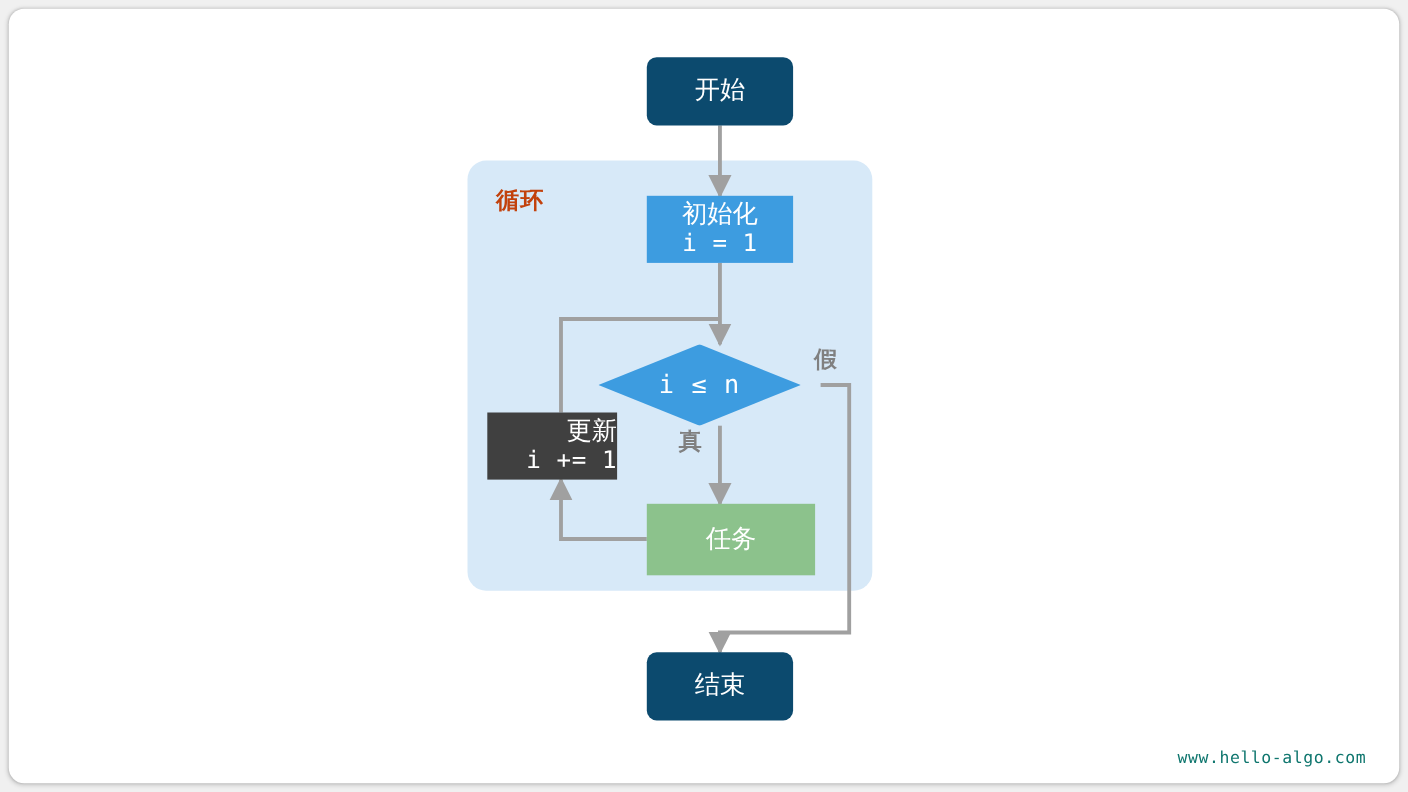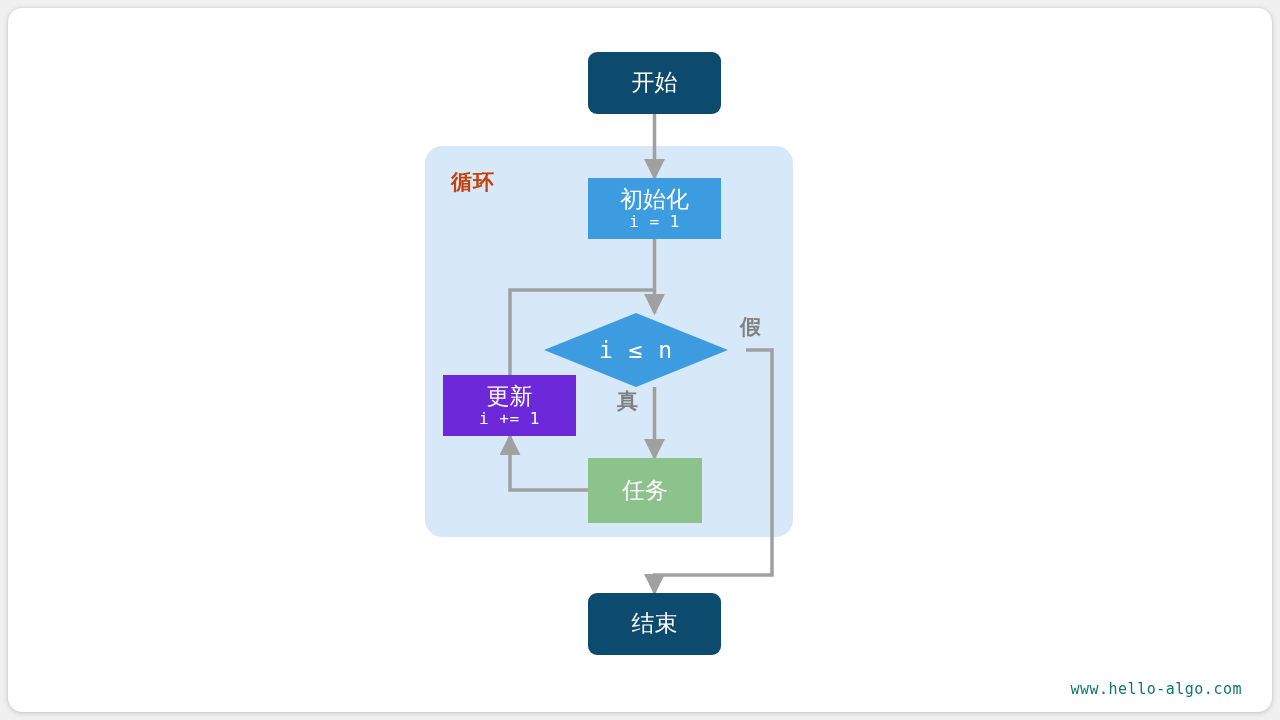--- a/index.html
+++ b/index.html
@@ -42,21 +42,21 @@
     box-sizing: border-box;
     text-align: center;
     line-height: 1.18;
   }
   .node .cn {
     font-family: "DejaVu Sans", "Liberation Sans", sans-serif;
     font-size: 23px;
   }
   .node .code {
     font-family: "DejaVu Sans Mono", "Liberation Mono", monospace;
-    font-size: 16px;
+    font-size: 22px;
     letter-spacing: 0.5px;
   }
   
   #start-node, #end-node {
     background: #0c4a6e;
     border-radius: 9px;
   }
   #start-node { left: 588px; top: 52px;  width: 133px; height: 62px; }
   #end-node   { left: 588px; top: 593px; width: 133px; height: 62px; }
 
@@ -75,22 +75,22 @@
     left: 451px;
     top: 168px;
     color: #c2410c;
     font-size: 21px;
     font-weight: bold;
     letter-spacing: 1px;
   }
 
   
   #init-node   { left: 588px; top: 178px; width: 133px; height: 61px; background: #3d9ce0; }
-  #update-node { left: 443px; top: 375px; width: 133px; height: 61px; background: #6d28d9; }
-  #task-node   { left: 588px; top: 458px; width: 114px; height: 65px; background: #8cc28c; }
+  #update-node { left: 443px; top: 375px; width: 118px; height: 61px; background: #404040; align-items: flex-end; }
+  #task-node   { left: 588px; top: 458px; width: 153px; height: 65px; background: #8cc28c; }
 
   
   #decision-node {
     position: absolute;
     left: 544px;
     top: 313px;
     width: 184px;
     height: 74px;
   }
   #decision-node .diamond-shape {

